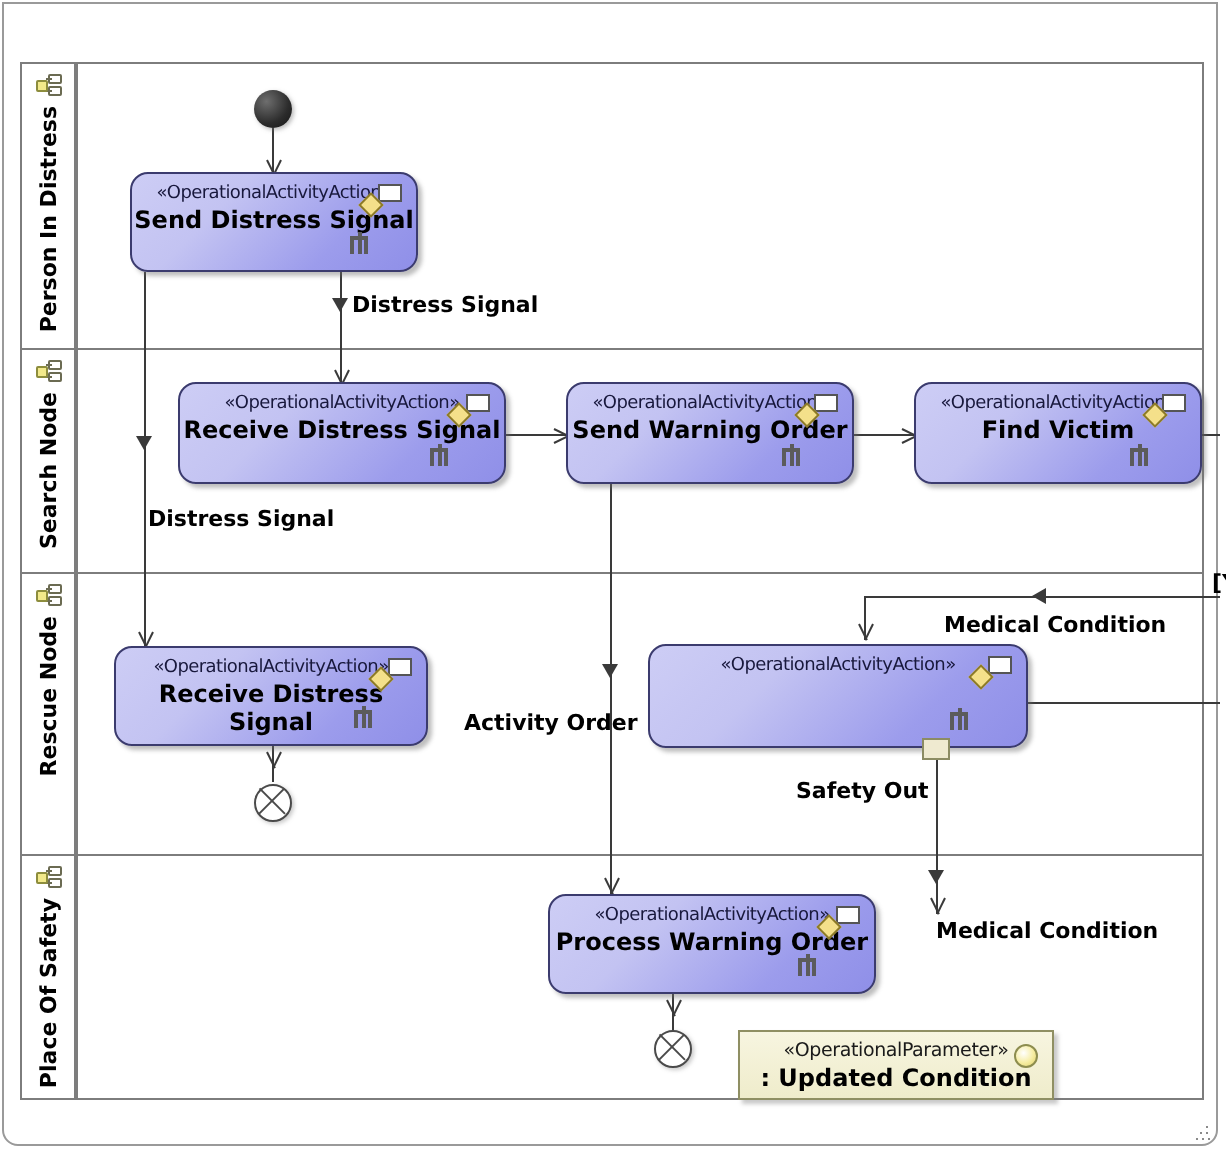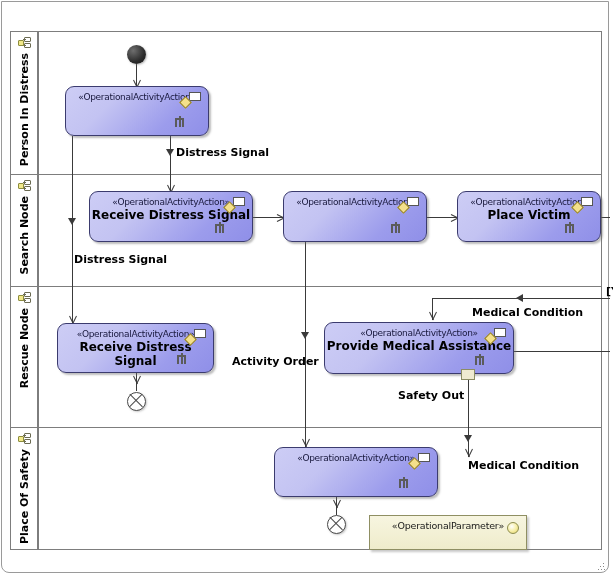--- a/index.html
+++ b/index.html
@@ -298,20 +298,21 @@
     <div class="elabel" style="left:470px;top:304px;">Medical Condition</div>
     <div class="elabel" style="left:466px;top:457px;">Medical Condition</div>
     <div class="elabel" style="left:573px;top:283px;margin-left:31px;">[Yes]</div>
 
     <div class="init-node" style="left:125px;top:43px;"></div>
     <div class="final-node" style="left:125px;top:390px;"></div>
     <div class="final-node" style="left:325px;top:513px;"></div>
 
     <div class="node" style="left:63px;top:84px;width:144px;height:50px;">
       <span class="stereo">«OperationalActivityAction»</span>
+      <span class="nname">Send Distress Signal</span>
       <span class="deco-rect"></span>
       <span class="deco-diamond"></span>
       <span class="deco-fork" style="right:22px;top:29px;">
         <i class="stem"></i>
           <i class="top"></i>
           <i class="s s1"></i>
           <i class="s s2"></i>
           <i class="s s3"></i>
       </span>
     </div>
@@ -325,34 +326,35 @@
         <i class="stem"></i>
           <i class="top"></i>
           <i class="s s1"></i>
           <i class="s s2"></i>
           <i class="s s3"></i>
       </span>
     </div>
 
     <div class="node" style="left:281px;top:189px;width:144px;height:51px;">
       <span class="stereo">«OperationalActivityAction»</span>
+      <span class="nname">Send Warning Order</span>
       <span class="deco-rect"></span>
       <span class="deco-diamond"></span>
       <span class="deco-fork" style="right:24px;top:30px;">
         <i class="stem"></i>
           <i class="top"></i>
           <i class="s s1"></i>
           <i class="s s2"></i>
           <i class="s s3"></i>
       </span>
     </div>
 
     <div class="node" style="left:455px;top:189px;width:144px;height:51px;">
       <span class="stereo">«OperationalActivityAction»</span>
-      <span class="nname">Place Victim</span>
+      <span class="nname">Find Victim</span>
       <span class="deco-rect"></span>
       <span class="deco-diamond"></span>
       <span class="deco-fork" style="right:24px;top:30px;">
         <i class="stem"></i>
           <i class="top"></i>
           <i class="s s1"></i>
           <i class="s s2"></i>
           <i class="s s3"></i>
       </span>
     </div>
@@ -366,49 +368,50 @@
         <i class="stem"></i>
           <i class="top"></i>
           <i class="s s1"></i>
           <i class="s s2"></i>
           <i class="s s3"></i>
       </span>
     </div>
 
     <div class="node" style="left:322px;top:320px;width:190px;height:52px;">
       <span class="stereo">«OperationalActivityAction»</span>
-      <span class="nname">Provide Medical Assistance</span>
       <span class="deco-rect"></span>
       <span class="deco-diamond"></span>
       <span class="deco-fork" style="right:27px;top:31px;">
         <i class="stem"></i>
           <i class="top"></i>
           <i class="s s1"></i>
           <i class="s s2"></i>
           <i class="s s3"></i>
       </span>
     </div>
 
     <div class="pin" style="left:459px;top:367px;"></div>
 
     <div class="node" style="left:272px;top:445px;width:164px;height:50px;">
       <span class="stereo">«OperationalActivityAction»</span>
+      <span class="nname">Process Warning Order</span>
       <span class="deco-rect"></span>
       <span class="deco-diamond"></span>
       <span class="deco-fork" style="right:27px;top:29px;">
         <i class="stem"></i>
           <i class="top"></i>
           <i class="s s1"></i>
           <i class="s s2"></i>
           <i class="s s3"></i>
       </span>
     </div>
 
     <div class="param-node" style="left:367px;top:513px;width:158px;height:35px;">
       <span class="stereo">«OperationalParameter»</span>
+      <span class="nname">: Updated Condition</span>
       <span class="param-ball"></span>
     </div>
 
     <div class="resize-grip">
       <i style="left:5px;top:0px;"></i>
       <i style="left:2px;top:3px;"></i>
         <i style="left:5px;top:3px;"></i>
       <i style="left:0px;top:6px;"></i>
         <i style="left:3px;top:6px;"></i>
         <i style="left:6px;top:6px;"></i>

